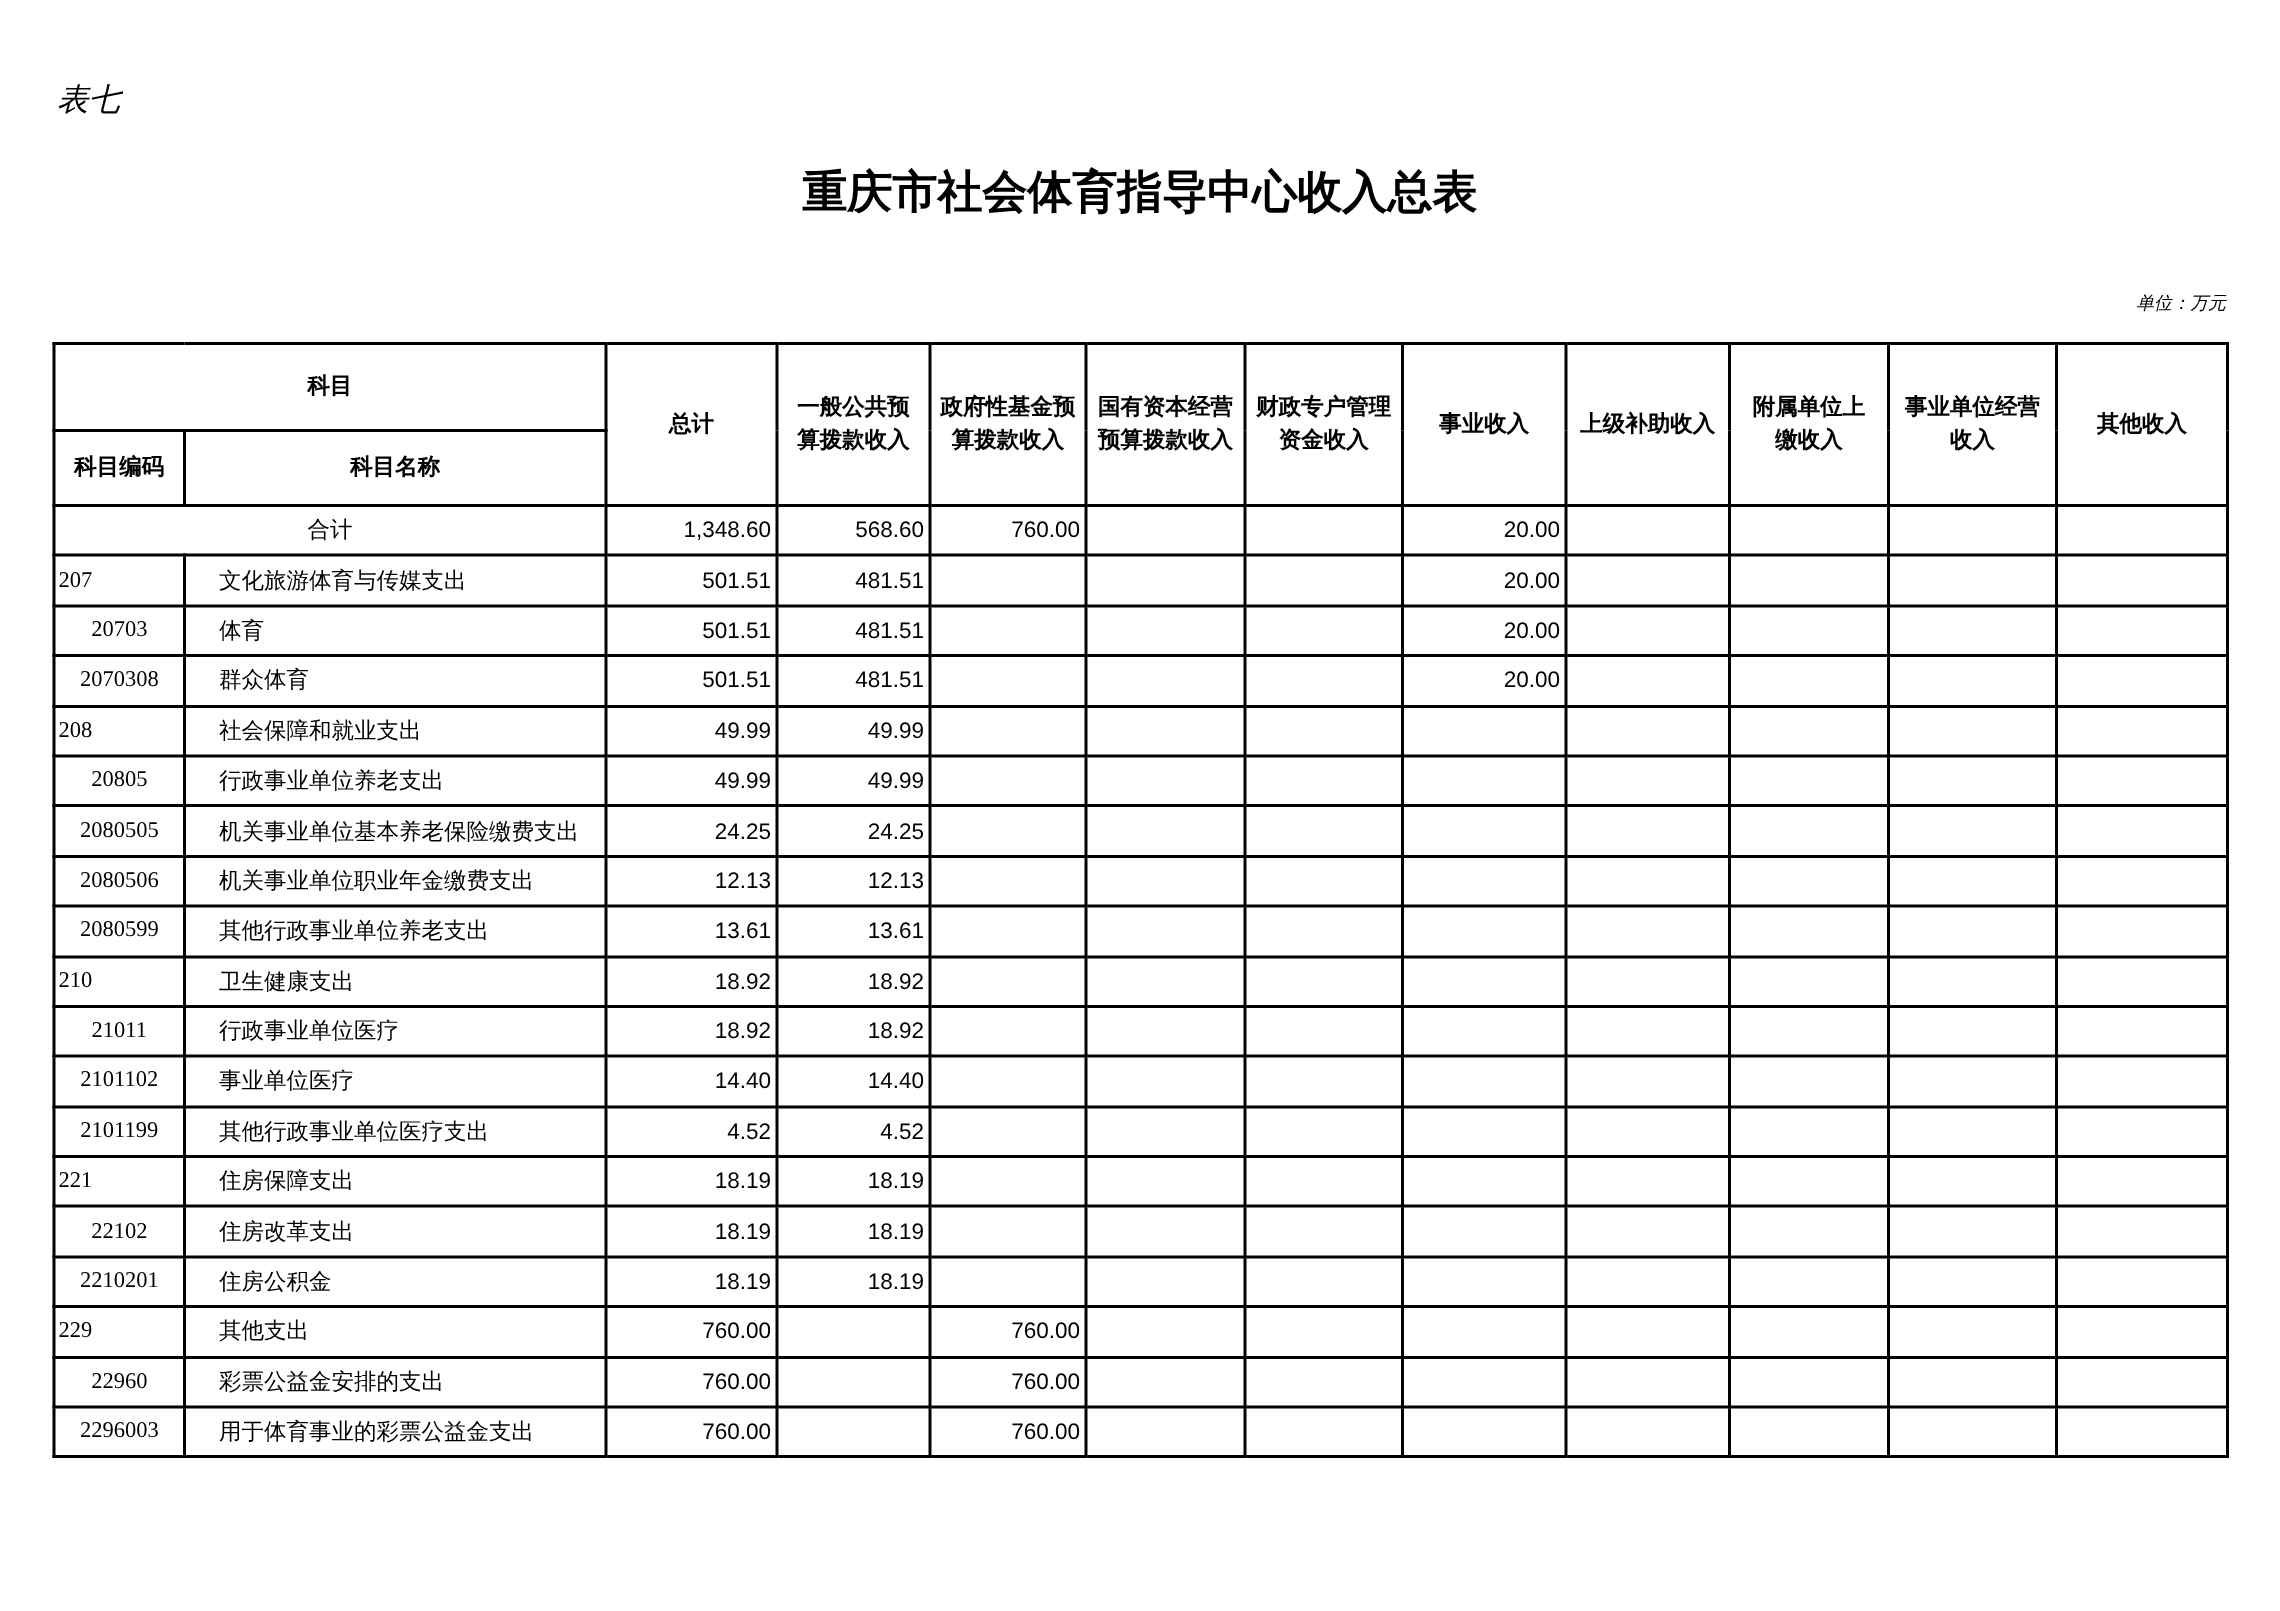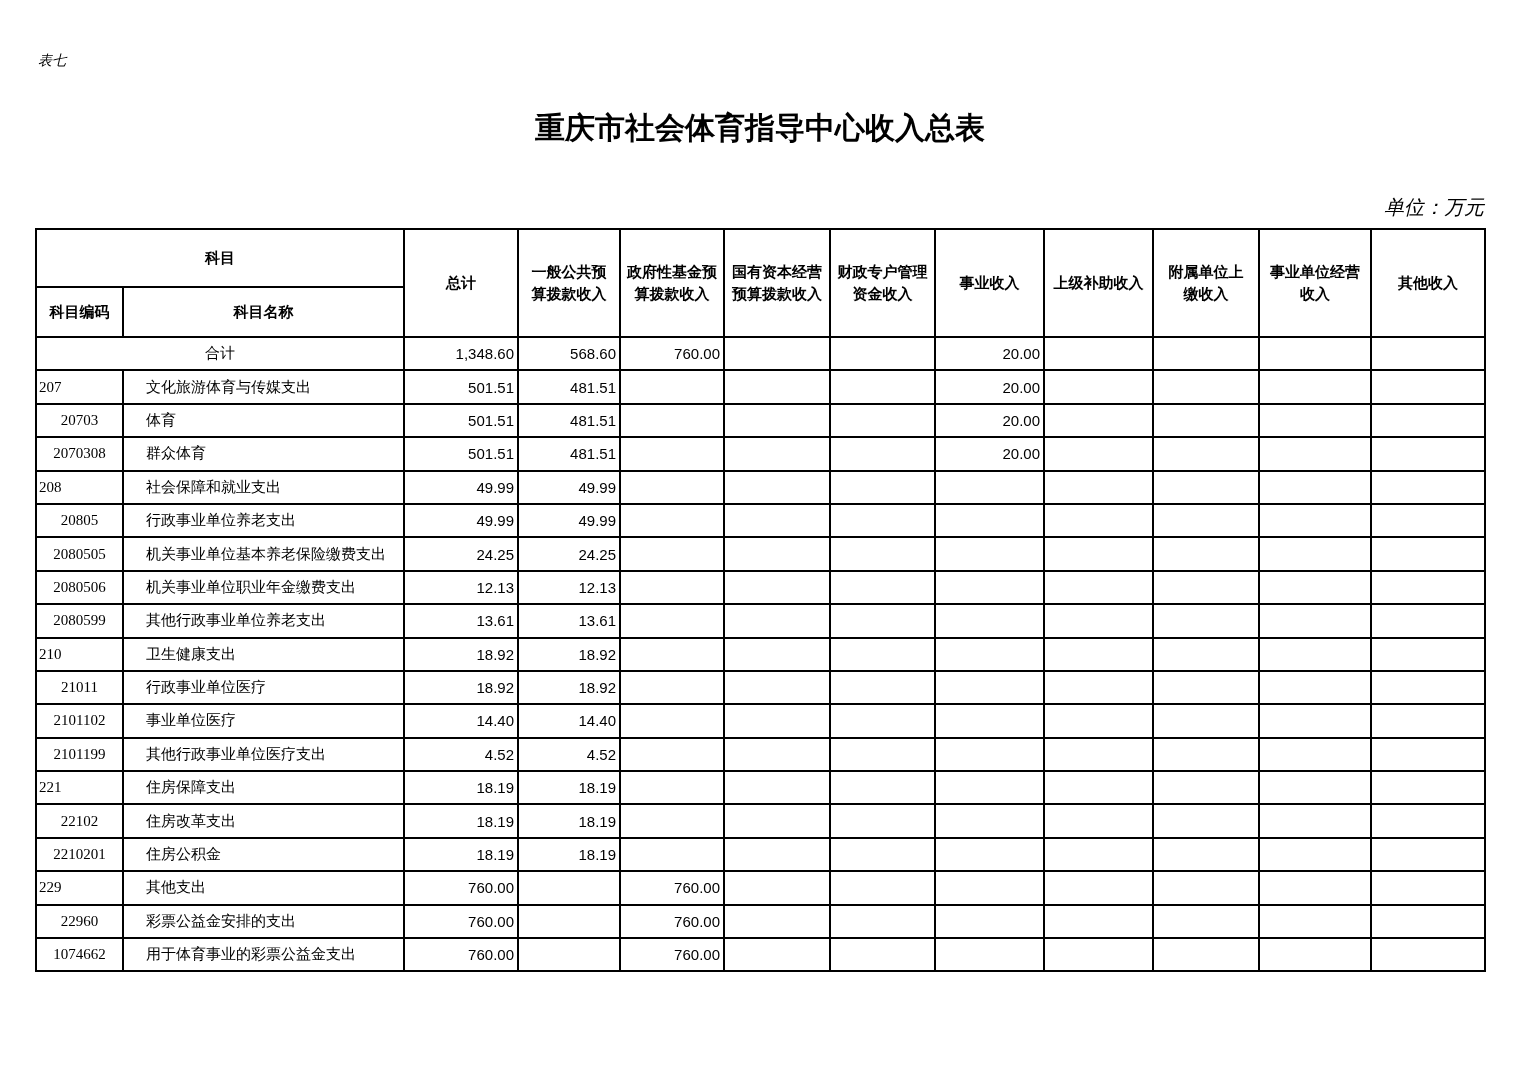--- a/index.html
+++ b/index.html
@@ -12,40 +12,40 @@
     width: 1520px;
     height: 1074px;
     overflow: hidden;
     font-family: "Liberation Serif", "DejaVu Serif", serif;
     color: #000;
   }
   .sheet-tag {
     position: absolute;
     left: 38px;
     top: 52px;
-    font-size: 14px;
+    font-size: 21px;
     font-style: italic;
     font-family: Liberation Serif, serif;
   }
   .doc-title {
     position: absolute;
     left: 0;
     right: 0;
     top: 108px;
     margin: 0;
     text-align: center;
     font-size: 30px;
     font-weight: bold;
     font-family: Liberation Sans, sans-serif;
   }
   .unit-label {
     position: absolute;
     right: 36px;
     top: 194px;
-    font-size: 20px;
+    font-size: 12px;
     font-style: italic;
     font-family: "Liberation Serif", "DejaVu Serif", serif;
   }
   table.budget {
     position: absolute;
     left: 35px;
     top: 228px;
     width: 1449px;
     border-collapse: collapse;
     table-layout: fixed;
@@ -412,21 +412,21 @@
         <td class="val">760.00</td>
         <td class="val"></td>
         <td class="val"></td>
         <td class="val"></td>
         <td class="val"></td>
         <td class="val"></td>
         <td class="val"></td>
         <td class="val"></td>
       </tr>
       <tr>
-        <td class="code">1074662</td>
+        <td class="code">2296003</td>
         <td class="name sub">用于体育事业的彩票公益金支出</td>
         <td class="val">760.00</td>
         <td class="val"></td>
         <td class="val">760.00</td>
         <td class="val"></td>
         <td class="val"></td>
         <td class="val"></td>
         <td class="val"></td>
         <td class="val"></td>
         <td class="val"></td>

